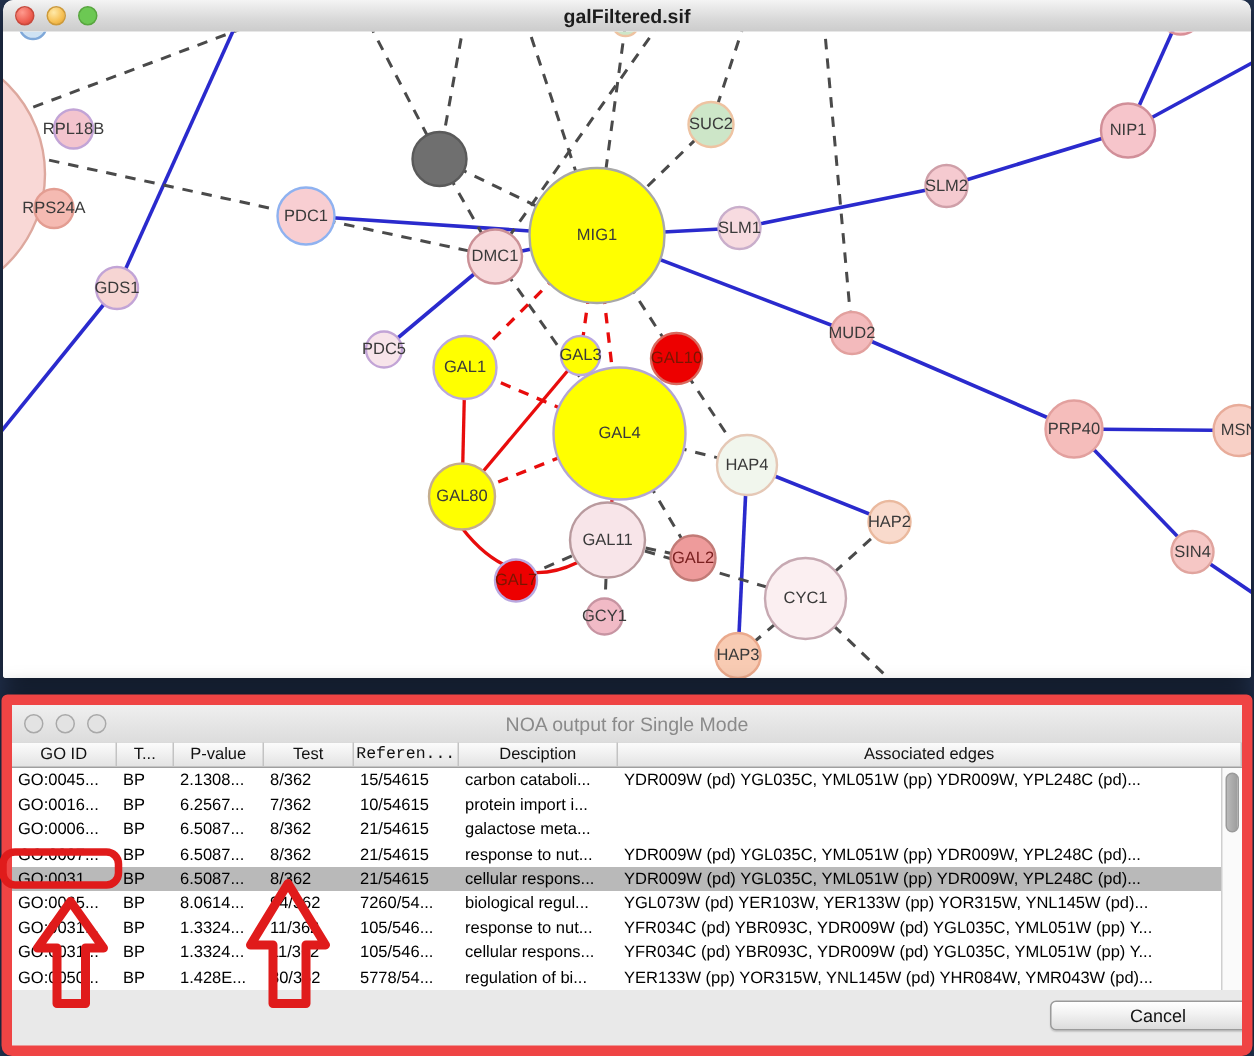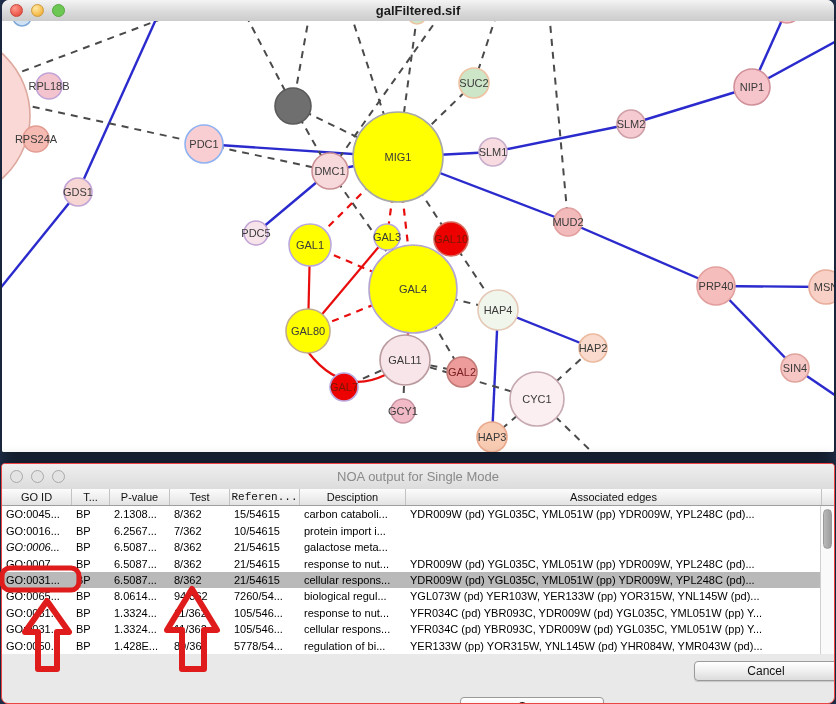--- a/index.html
+++ b/index.html
@@ -33,21 +33,21 @@
   #graph-window .titlebar{height:21px;border-radius:7px 7px 0 0;}
   #graph-window .title{font-size:13px;font-weight:bold;color:#1c1c1c;}
   #graph-canvas{position:absolute;left:0;top:21px;width:832px;height:431px;background:#ffffff;overflow:hidden;}
 
   
   #noa-window{
     position:absolute;left:1px;top:463px;width:834px;height:241px;
     border-radius:4px 4px 7px 7px;
     box-shadow:0 -2px 14px rgba(0,0,0,.5);
     background:#e9e9e9;overflow:hidden;
-    border:1px solid #ef4444;box-sizing:border-box;
+    border:7px solid #ef4444;box-sizing:border-box;
   }
   #noa-window .titlebar{height:25px;background:linear-gradient(#efefef,#dcdcdc);}
   #noa-window .title{font-size:13px;color:#8a8a8a;}
   #noa-header{
     position:absolute;left:0;top:25px;height:17px;width:100%;
     background:linear-gradient(#fcfcfc,#e3e3e3);
     border-bottom:1px solid #9f9f9f;display:flex;box-sizing:border-box;
   }
   .hcell{
     font-size:11px;color:#111;display:flex;align-items:center;justify-content:center;
@@ -246,21 +246,21 @@
       </div>
       <div class="trow">
         <div class="tcell" style="width: 70px;">GO:0016...</div>
         <div class="tcell" style="width: 38px;">BP</div>
         <div class="tcell" style="width: 60px;">6.2567...</div>
         <div class="tcell" style="width: 60px;">7/362</div>
         <div class="tcell" style="width: 70px;">10/54615</div>
         <div class="tcell" style="width: 106px;">protein import i...</div>
       </div>
       <div class="trow">
-        <div class="tcell" style="width: 70px; font-style: italic;">GO:0006...</div>
+        <div class="tcell" style="width: 70px;">GO:0006...</div>
         <div class="tcell" style="width: 38px;">BP</div>
         <div class="tcell" style="width: 60px;">6.5087...</div>
         <div class="tcell" style="width: 60px;">8/362</div>
         <div class="tcell" style="width: 70px;">21/54615</div>
         <div class="tcell" style="width: 106px;">galactose meta...</div>
       </div>
       <div class="trow">
         <div class="tcell" style="width: 70px;">GO:0007...</div>
         <div class="tcell" style="width: 38px;">BP</div>
         <div class="tcell" style="width: 60px;">6.5087...</div>

